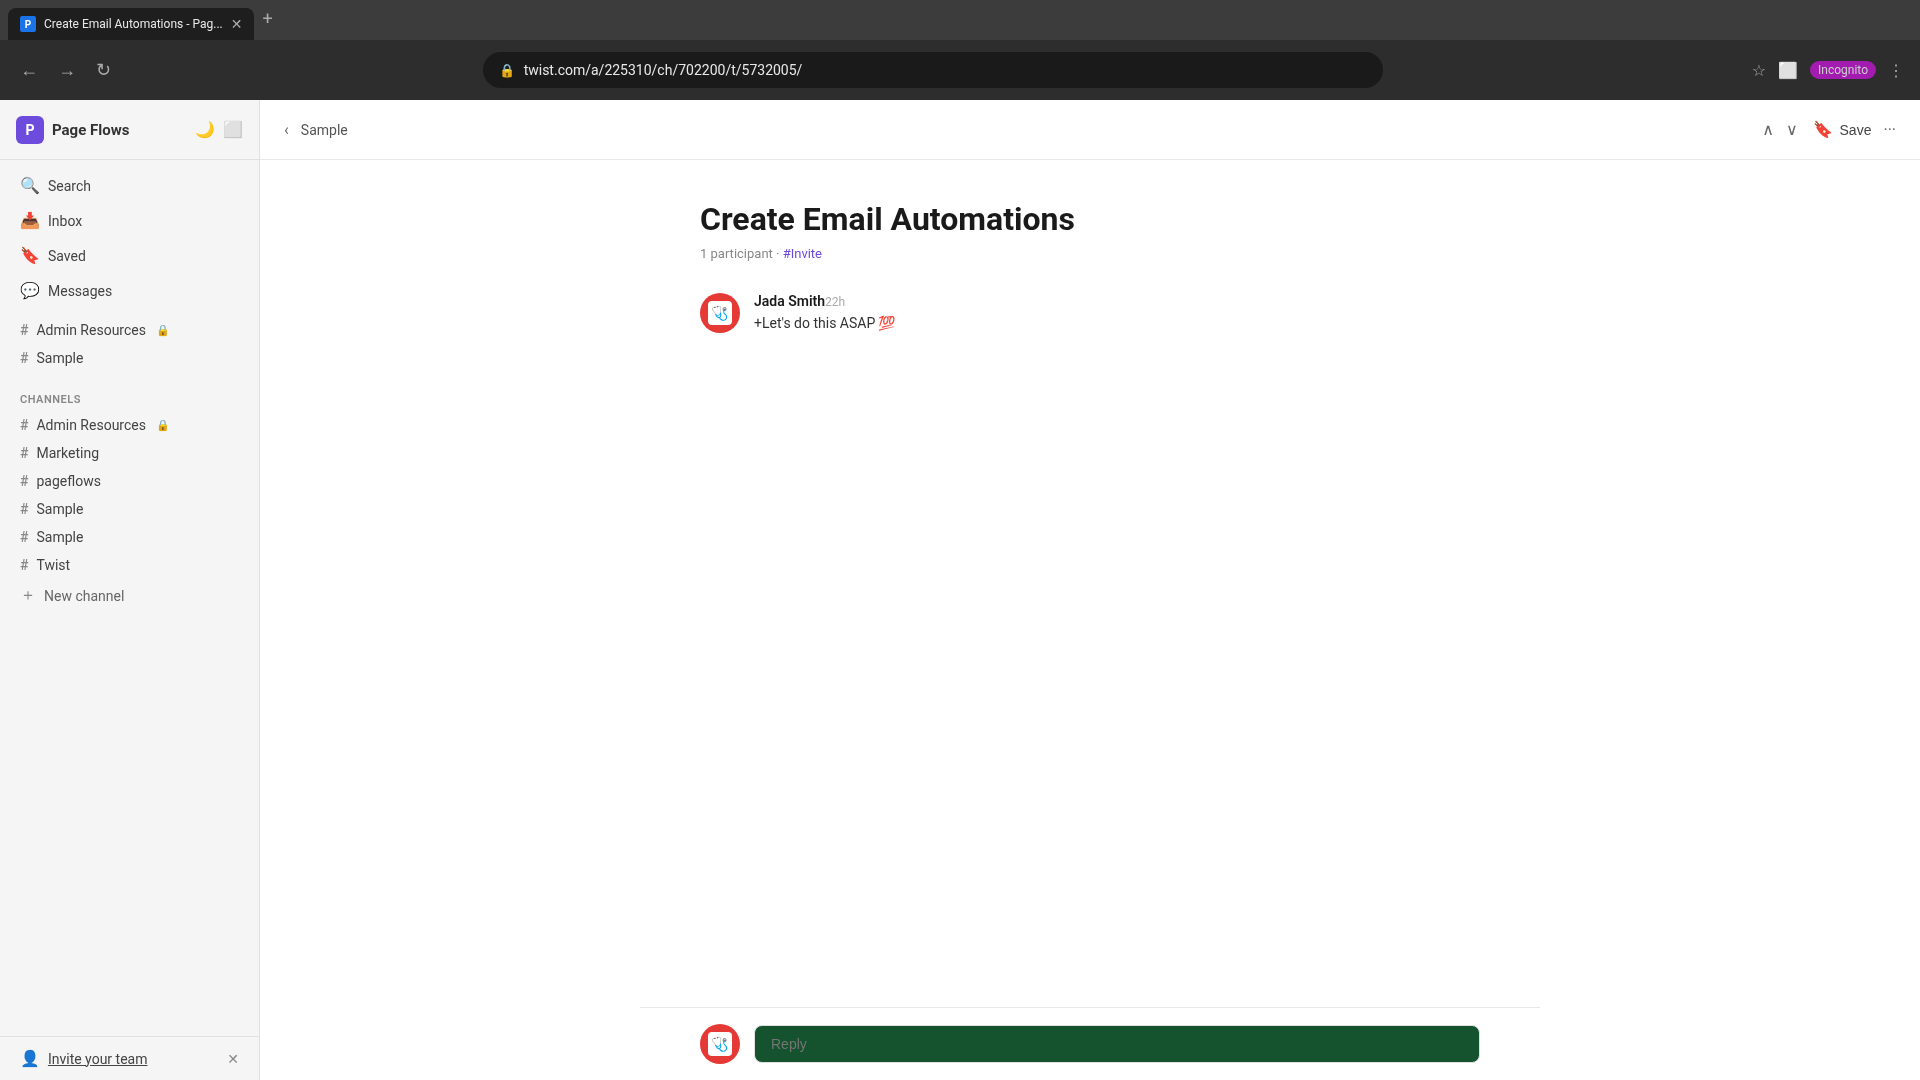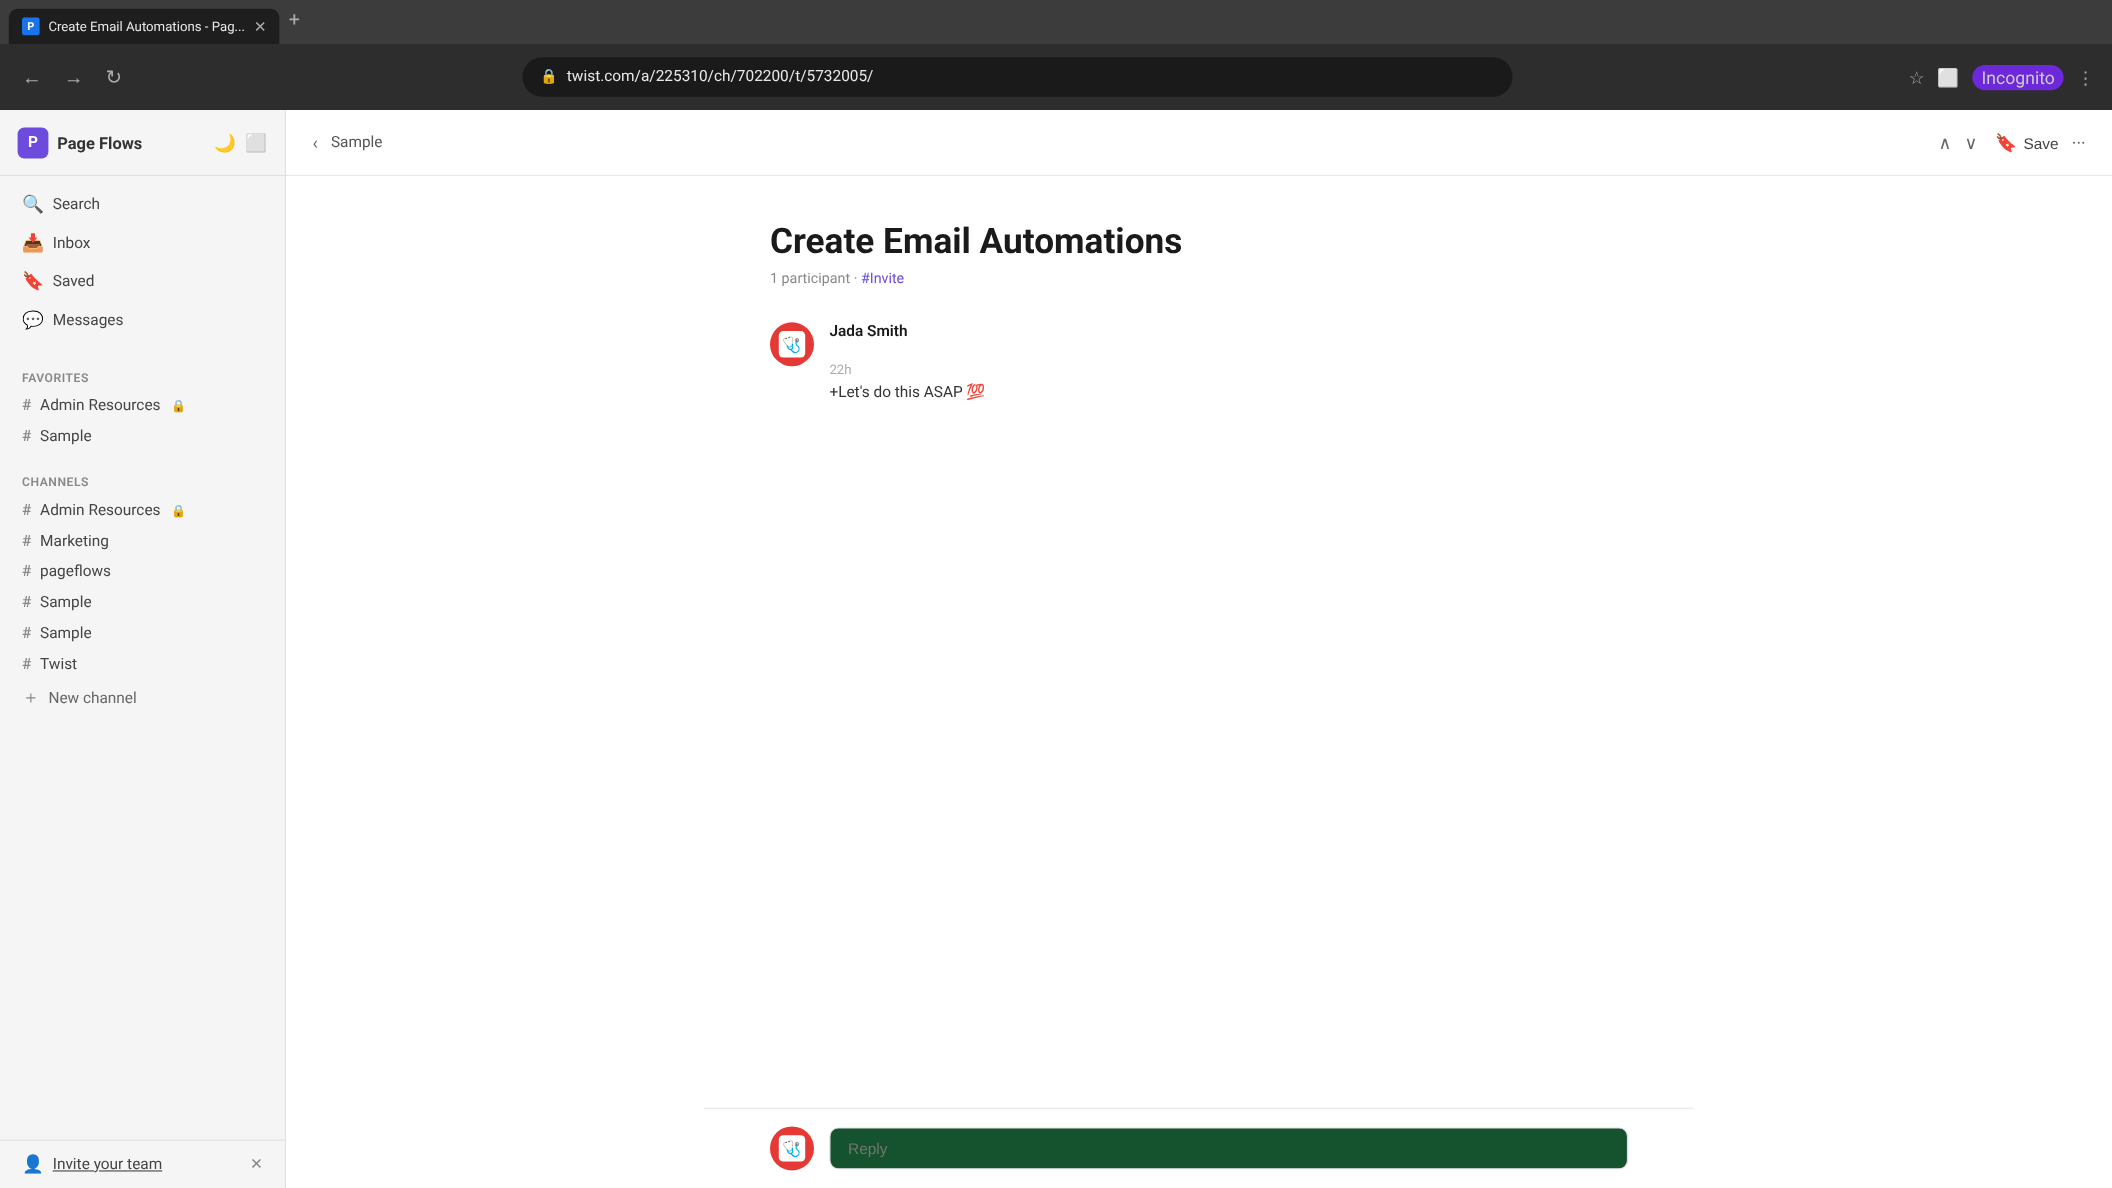--- a/index.html
+++ b/index.html
@@ -11,21 +11,21 @@
     .browser-tab .tab-close { color: #aaa; font-size: 14px; cursor: pointer; }
     .new-tab-btn { color: #aaa; font-size: 18px; margin-left: 8px; cursor: pointer; align-self: center; margin-bottom: 4px; }
     .browser-toolbar { background: #2d2d2d; height: 60px; display: flex; align-items: center; padding: 0 16px; gap: 12px; }
     .nav-btn { color: #aaa; font-size: 18px; cursor: pointer; background: none; border: none; padding: 4px; }
     .nav-btn:disabled { color: #555; }
     .address-bar { flex: 1; background: #1a1a1a; border-radius: 24px; height: 36px; display: flex; align-items: center; padding: 0 16px; gap: 8px; max-width: 900px; margin: 0 auto; }
     .address-bar .lock-icon { color: #aaa; font-size: 13px; }
     .address-bar .url-text { color: #e8e8e8; font-size: 14px; flex: 1; }
     .toolbar-right { display: flex; align-items: center; gap: 12px; }
     .toolbar-icon { color: #aaa; font-size: 16px; cursor: pointer; }
-    .incognito-badge { background: #6d28d9; color: #ccc; font-size: 16px; padding: 2px 8px; border-radius: 12px; }
+    .incognito-badge { background: #a21caf; color: #ccc; font-size: 12px; padding: 2px 8px; border-radius: 12px; }
 
     
     .app { display: flex; height: 980px; }
 
     
     .sidebar { width: 260px; background: #f5f5f5; border-right: 1px solid #e0e0e0; display: flex; flex-direction: column; flex-shrink: 0; }
     .sidebar-header { height: 60px; display: flex; align-items: center; padding: 0 16px; gap: 8px; border-bottom: 1px solid #e0e0e0; }
     .app-logo { width: 28px; height: 28px; background: #6c4bdd; border-radius: 6px; display: flex; align-items: center; justify-content: center; color: white; font-weight: bold; font-size: 14px; }
     .app-name { font-size: 15px; font-weight: 700; color: #333; flex: 1; }
     .header-icon { color: #666; font-size: 16px; cursor: pointer; }
@@ -60,21 +60,21 @@
     
     .thread-content { flex: 1; overflow-y: auto; padding: 40px 60px; max-width: 900px; margin: 0 auto; width: 100%; }
     .thread-title { font-size: 32px; font-weight: 700; color: #1a1a1a; margin-bottom: 8px; }
     .thread-meta { font-size: 13px; color: #888; margin-bottom: 32px; }
     .thread-meta .channel-link { color: #6c4bdd; text-decoration: none; }
     .message { display: flex; gap: 14px; margin-bottom: 24px; }
     .avatar { width: 40px; height: 40px; border-radius: 50%; background: #e53935; display: flex; align-items: center; justify-content: center; flex-shrink: 0; }
     .avatar-inner { width: 24px; height: 24px; background: white; border-radius: 4px; display: flex; align-items: center; justify-content: center; }
     .avatar-icon { font-size: 14px; }
     .message-body { flex: 1; }
-    .message-header { display: flex; align-items: baseline; gap: 20px; margin-bottom: 4px; flex-direction: column; }
+    .message-header { display: flex; align-items: baseline; gap: 0; margin-bottom: 4px; }
     .message-author { font-size: 14px; font-weight: 600; color: #1a1a1a; }
     .message-time { font-size: 12px; color: #aaa; }
     .message-text { font-size: 14px; color: #333; line-height: 1.5; }
     .reply-box { padding: 16px 60px; border-top: 1px solid #e8e8e8; display: flex; gap: 14px; align-items: center; max-width: 900px; margin: 0 auto; width: 100%; }
     .reply-input { flex: 1; border: 1px solid #e0e0e0; border-radius: 8px; padding: 10px 16px; font-size: 14px; color: #999; background: #14532d; outline: none; }
   </style>
 </head>
 <body>
 
 <div>
@@ -125,23 +125,20 @@
       <div class="nav-item">
         <span class="nav-icon">🔖</span>
         <span>Saved</span>
       </div>
       <div class="nav-item">
         <span class="nav-icon">💬</span>
         <span>Messages</span>
       </div>
     </div>
 
-    <div class="sidebar-section">
-      <span class="sidebar-section-title">Favorites</span>
-    </div>
     <div class="channel-item">
       <span class="channel-hash">#</span>
       <span>Admin Resources</span>
       <span class="channel-lock">🔒</span>
     </div>
     <div class="channel-item">
       <span class="channel-hash">#</span>
       <span>Sample</span>
     </div>
 

